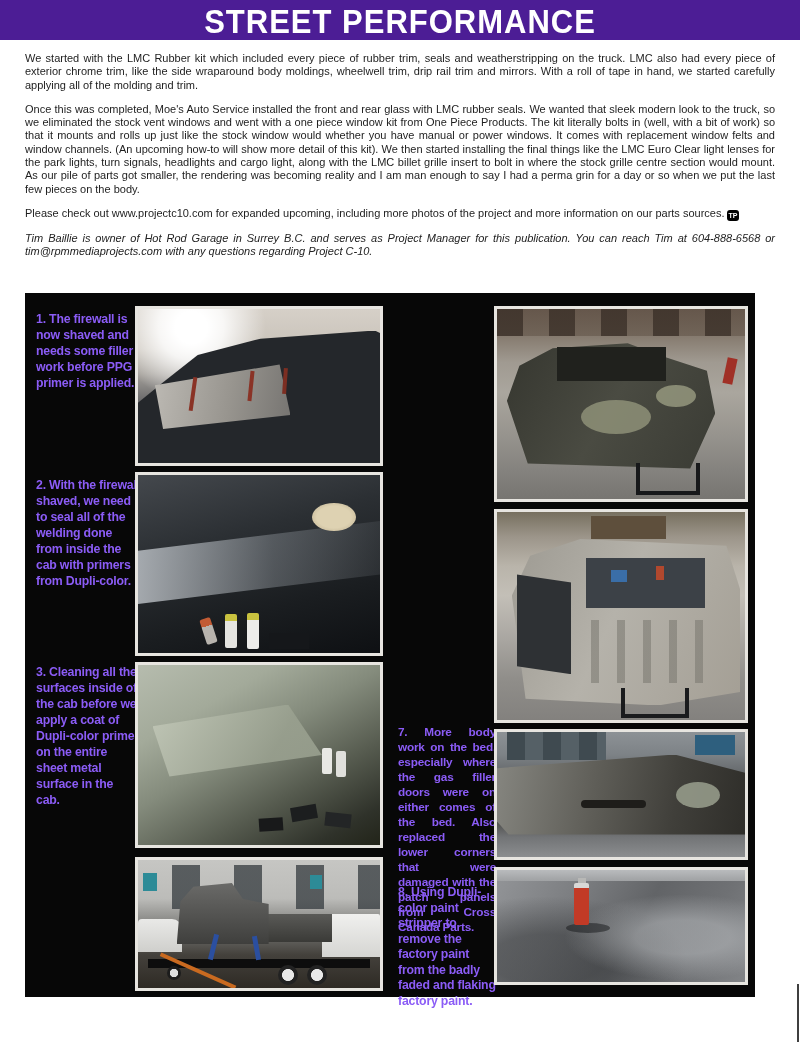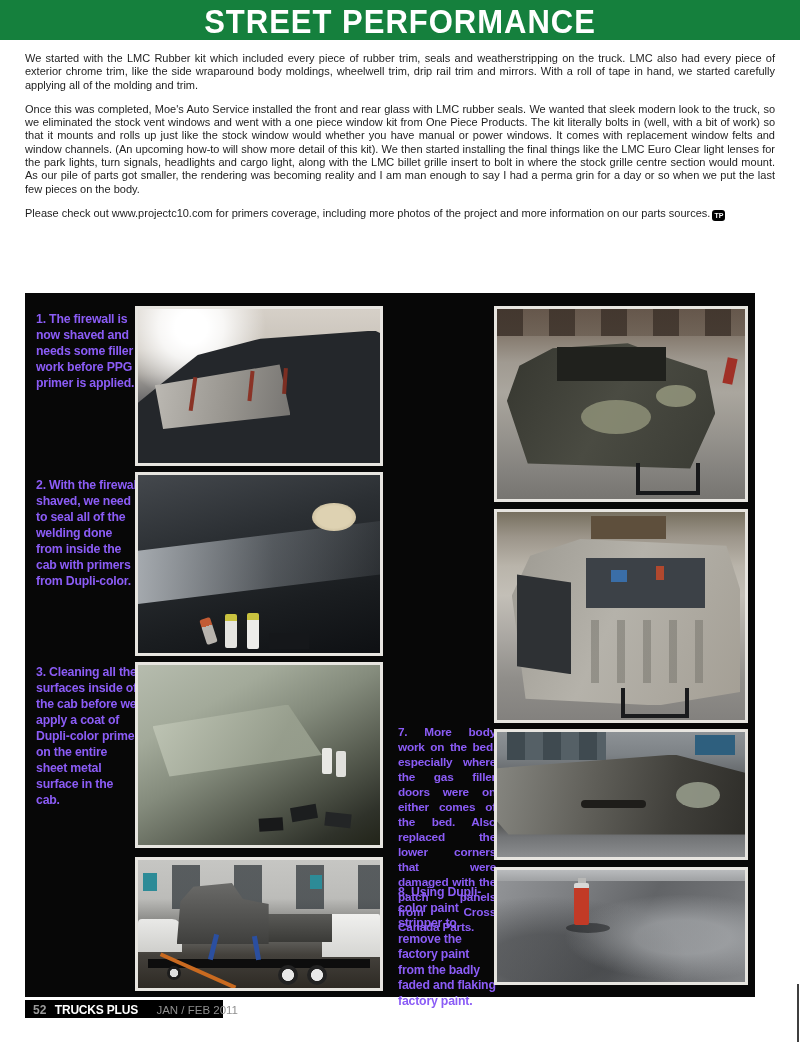--- a/index.html
+++ b/index.html
@@ -1,20 +1,20 @@
 <!DOCTYPE html>
 <html><head>
 <meta charset="utf-8">
 <style>
   html,body{margin:0;padding:0;background:#fff;}
   .page{position:relative;width:800px;height:1042px;background:#fff;overflow:hidden;
         font-family:"Liberation Sans", sans-serif;color:#1d1d1d;}
 
   
-  .banner{position:absolute;left:0;top:0;width:800px;height:40px;background:#15803d;}
+  .banner{position:absolute;left:0;top:0;width:800px;height:40px;background:#4c1d95;}
   .banner h1{margin:0;text-align:center;color:#fff;font-size:31px;font-weight:bold;
              letter-spacing:1px;line-height:41px;transform:scaleY(1.06);transform-origin:center top;}
 
   
   .article{position:absolute;left:25px;top:52px;width:750px;}
   .article p{margin:0 0 11px 0;font-size:11px;line-height:13.3px;text-align:justify;}
   .byline{font-style:italic;color:#222;}
   .endmark{display:inline-block;vertical-align:-1px;margin-left:2px;background:#000;color:#fff;
            font-weight:bold;font-size:7px;line-height:9px;padding:1px 2px;border-radius:3px;}
 
@@ -159,21 +159,22 @@
 
 <div class="page">
 
   <div class="banner">
     <h1>STREET PERFORMANCE</h1>
   </div>
 
   <div class="article">
     <p>We started with the LMC Rubber kit which included every piece of rubber trim, seals and weatherstripping on the truck. LMC also had every piece of exterior chrome trim, like the side wraparound body moldings, wheelwell trim, drip rail trim and mirrors. With a roll of tape in hand, we started carefully applying all of the molding and trim.</p>
     <p>Once this was completed, Moe's Auto Service installed the front and rear glass with LMC rubber seals. We wanted that sleek modern look to the truck, so we eliminated the stock vent windows and went with a one piece window kit from One Piece Products. The kit literally bolts in (well, with a bit of work) so that it mounts and rolls up just like the stock window would whether you have manual or power windows. It comes with replacement window felts and window channels. (An upcoming how-to will show more detail of this kit). We then started installing the final things like the LMC Euro Clear light lenses for the park lights, turn signals, headlights and cargo light, along with the LMC billet grille insert to bolt in where the stock grille centre section would mount. As our pile of parts got smaller, the rendering was becoming reality and I am man enough to say I had a perma grin for a day or so when we put the last few pieces on the body.</p>
-    <p><span>Please check out www.projectc10.com for primers coverage, including more photos of the project and more information on our parts sources.</span><span class="endmark">TP</span></p>
+    <p><span>Please check out www.projectc10.com for expanded upcoming, including more photos of the project and more information on our parts sources.</span><span class="endmark">TP</span></p>
+    <p class="byline">Tim Baillie is owner of Hot Rod Garage in Surrey B.C. and serves as Project Manager for this publication. You can reach Tim at 604-888-6568 or tim@rpmmediaprojects.com with any questions regarding Project C-10.</p>
   </div>
 
   <div class="panel">
 
     <p class="cap c1"><span>1.</span> <span>The firewall is now shaved and needs some filler work before PPG primer is applied.</span></p>
     <p class="cap c2"><span>2.</span> <span>With the firewall shaved, we need to seal all of the welding done from inside the cab with primers from Dupli-color.</span></p>
     <p class="cap c3"><span>3.</span> <span>Cleaning all the surfaces inside of the cab before we apply a coat of Dupli-color primer on the entire sheet metal surface in the cab.</span></p>
     <p class="cap c7"><span>7.</span> <span>More body work on the bed, especially where the gas filler doors were on either comes of the bed. Also replaced the lower corners that were damaged with the patch panels from Cross Canada Parts.</span></p>
     <p class="cap c8"><span>8.</span> <span>Using Dupli-color paint stripper to remove the factory paint from the badly faded and flaking factory paint.</span></p>
 
@@ -251,21 +252,16 @@
 
     <div class="photo ph8" title="Red can of Dupli-color paint stripper on faded factory paint">
       <i class="edge"></i>
       <i class="shadow"></i>
       <i class="cantop"></i>
       <i class="can"></i>
     </div>
 
   </div>
 
-  <div class="footer">
-    <span class="pn">52</span>
-    <span class="mag">TRUCKS PLUS</span>
-    <span class="issue">JAN / FEB 2011</span>
-  </div>
 
   <div class="edge-line"></div>
 
 </div>
 
 </body></html>

